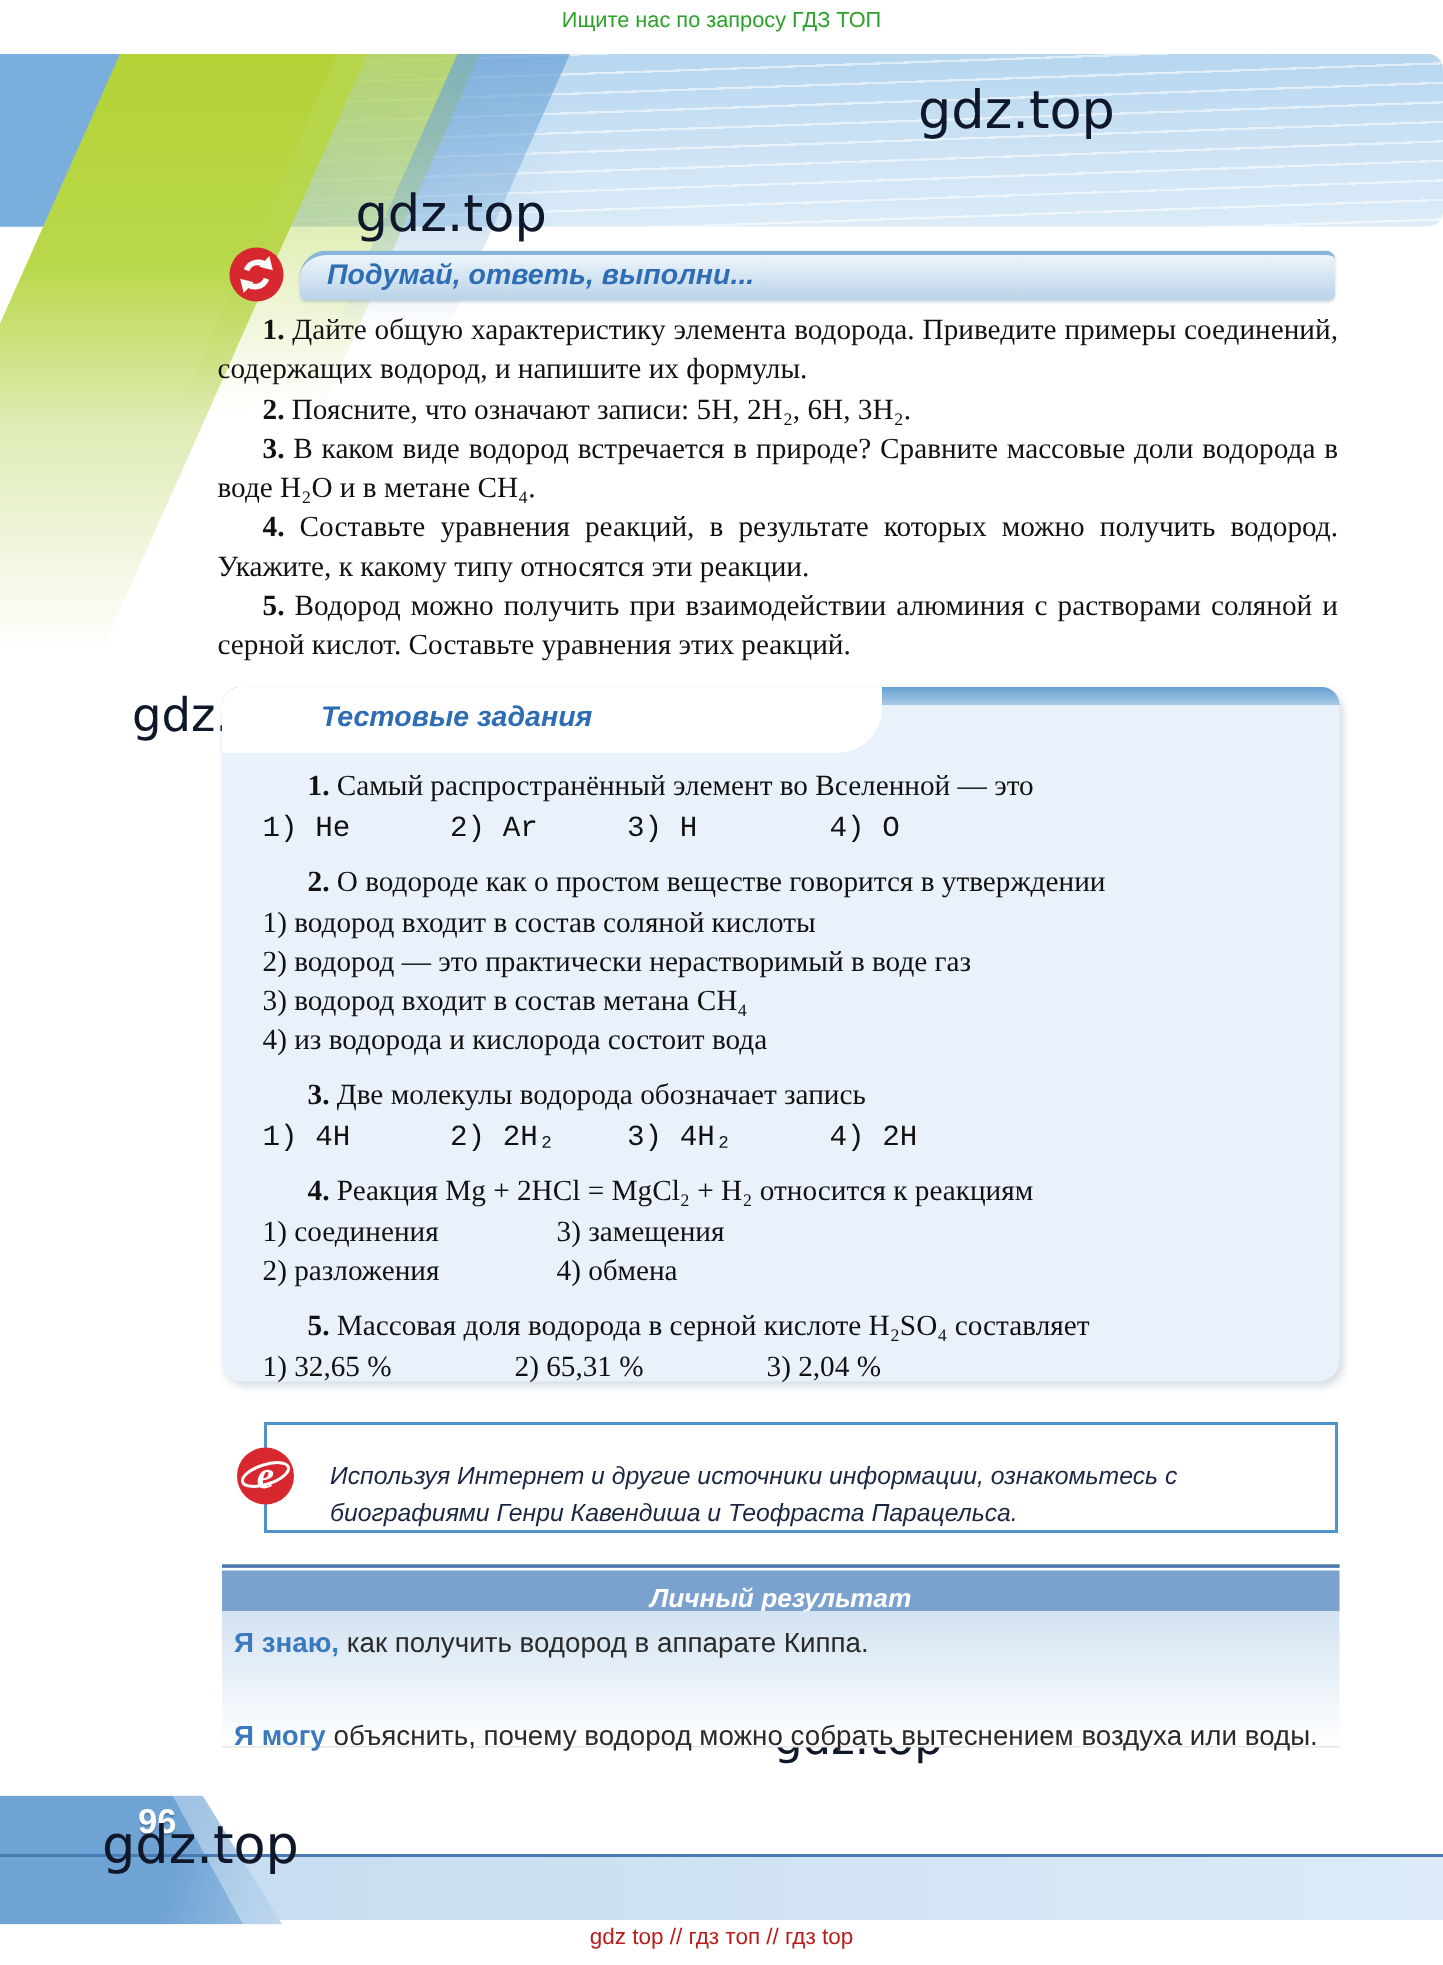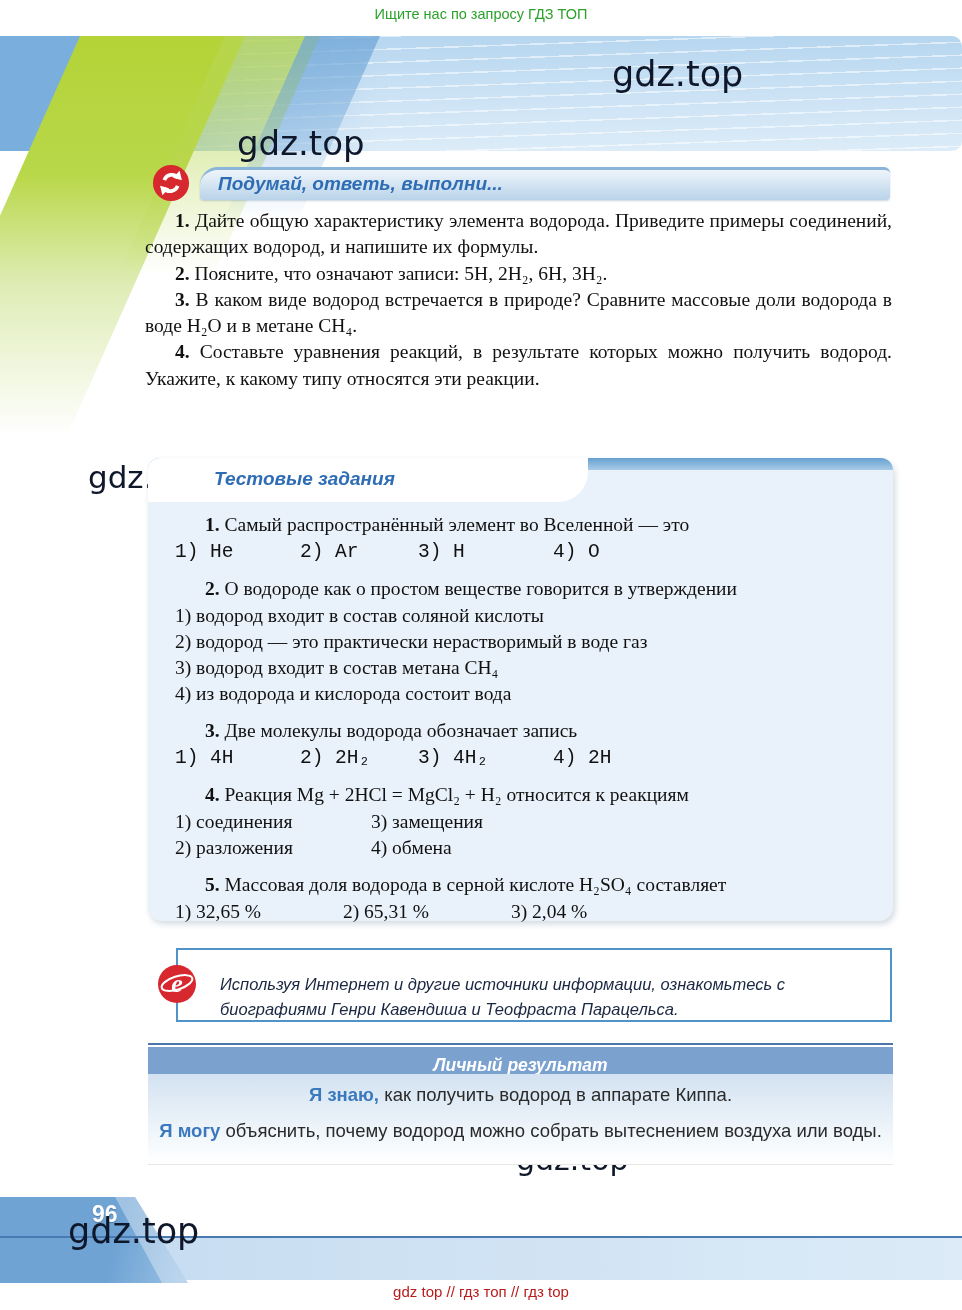--- a/index.html
+++ b/index.html
@@ -78,22 +78,22 @@
 
   
   .pr-bar{position:absolute;top:1043px;left:148px;width:745px;height:31px;background:#7ba1cf;
     display:flex;align-items:flex-end;justify-content:center;
     box-shadow:inset 0 6px 0 -4px #fff, inset 0 -6px 0 -4px #fff;border-top:2px solid #4a76ab;}
   .pr-title{font-family:"Liberation Sans","DejaVu Sans",sans-serif;font-size:17.5px;font-weight:bold;
     font-style:italic;color:#fff;margin:0 16px;}
   .pr-dash{width:58px;height:2px;background:#dfe9f4;}
   .pr-body{position:absolute;top:1074px;left:148px;width:745px;height:90px;
     background:linear-gradient(180deg,#d3e2f1,#f2f7fb 70%,#fff);border-bottom:1px solid #e6e6e6;}
-  .pr-line{margin:0;padding:4px 8px;font-family:"Liberation Sans","DejaVu Sans",sans-serif;
-    font-size:18.5px;line-height:27.5px;color:#2a2a2a;text-align:center;}
+  .pr-line{margin:0;padding:17px 8px;font-family:"Liberation Sans","DejaVu Sans",sans-serif;
+    font-size:18.5px;line-height:27.5px;color:#2a2a2a;}
   .pr-line:first-child{padding-top:7px;}
   .prlead{color:#3a79bd;font-weight:bold;}
 
   
   .foot-band{position:absolute;top:1238px;left:0;width:962px;height:42px;
     background:linear-gradient(90deg,#c3daf0,#dcebf7);}
   .page-tab{position:absolute;top:1197px;left:0;width:190px;height:86px;
     background:linear-gradient(105deg,#6fa3d4 60%,#9dc3e6);
     clip-path:polygon(0 0,135px 0,188px 100%,0 100%);}
   .page-tab-shine{position:absolute;inset:0;background:rgba(255,255,255,.35);
@@ -140,20 +140,21 @@
     <div class="think-bar">
       <p class="think-title">Подумай, ответь, выполни...</p>
     </div>
   </div>
 
   <div class="think-qs">
       <p class="q"><b class="qnum">1. </b>Дайте общую характеристику элемента водорода. Приведите примеры соединений, содержащих водород, и напишите их формулы.</p>
       <p class="q"><b class="qnum">2. </b>Поясните, что означают записи: 5H, 2H₂, 6H, 3H₂.</p>
       <p class="q"><b class="qnum">3. </b>В каком виде водород встречается в природе? Сравните массовые доли водорода в воде H₂O и в метане CH₄.</p>
       <p class="q"><b class="qnum">4. </b>Составьте уравнения реакций, в результате которых можно получить водород. Укажите, к какому типу относятся эти реакции.</p>
+      <p class="q"><b class="qnum">5. </b>Водород можно получить при взаимодействии алюминия с растворами соляной и серной кислот. Составьте уравнения этих реакций.</p>
     </div>
 
   <div class="test-panel">
     <div class="test-top"></div>
     <div class="test-tab"></div>
     <p class="test-title">Тестовые задания</p>
     <div class="test-qs">
         <div class="tq">
           <p class="q0"><b class="qnum">1. </b>Самый распространённый элемент во Вселенной — это</p>
           <div class="orow opts-4">

